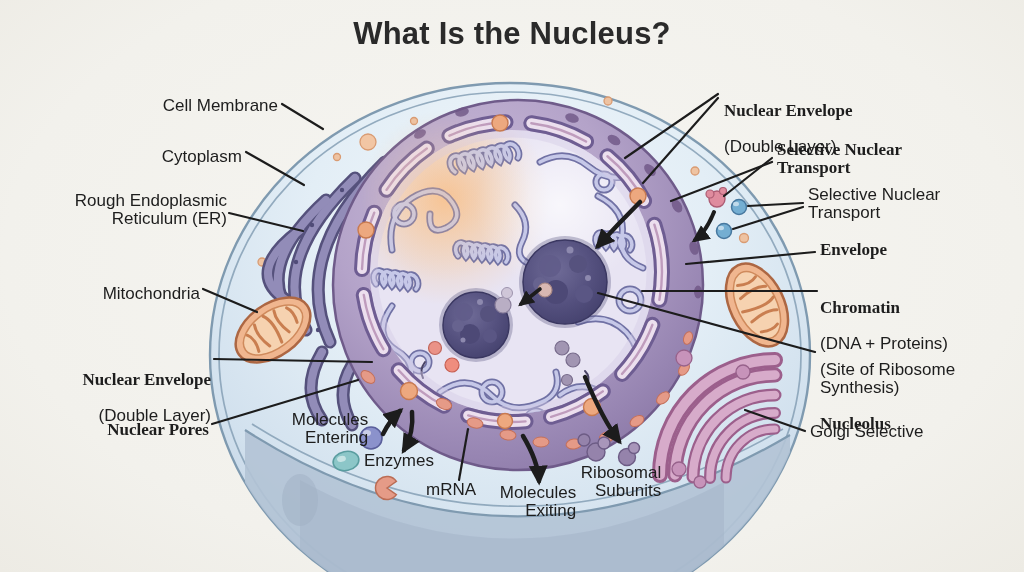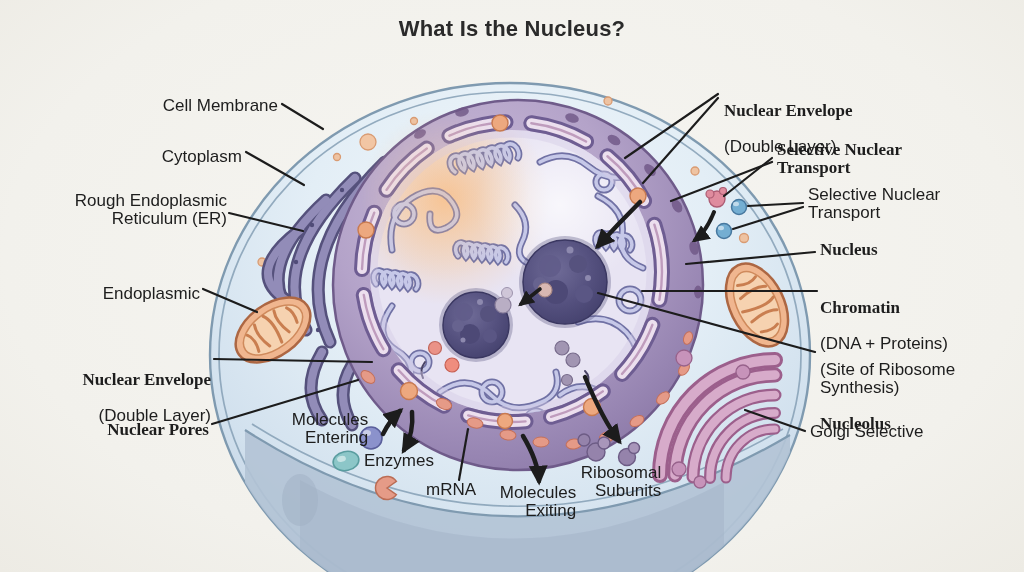--- a/index.html
+++ b/index.html
@@ -15,21 +15,21 @@
   }
   #stage{
     position:relative;
     width:1024px;height:572px;
     overflow:hidden;
     background:radial-gradient(ellipse at 50% 45%, #f6f5f1 0%, var(--background) 70%, #edebe4 100%);
   }
   #art{position:absolute;inset:0;}
   .title{
     position:absolute;left:512px;top:16px;transform:translateX(-50%);
-    font-size:22px;font-weight:700;color:#2a2a2a;letter-spacing:.2px;white-space:nowrap;
+    font-size:31px;font-weight:700;color:#2a2a2a;letter-spacing:.2px;white-space:nowrap;
   }
   .lbl{
     position:absolute;
     font-size:17px;line-height:18px;color:var(--text);
     white-space:pre-line;
   }
   .lbl .part{display:block;white-space:pre-line;}
   .ra{text-align:right;margin-top:7px;}
   .ctr{text-align:right;transform:translateX(-50%);}
   .b{font-weight:700;font-family:Liberation Serif, serif;}
@@ -367,21 +367,21 @@
       <line x1="805" y1="431" x2="745" y2="410"></line>
     </g>
   </svg>
 
   <div class="title">What Is the Nucleus?</div>
 
   <div class="lbl ra" style="right:746px;top:90px">Cell Membrane</div>
   <div class="lbl ra" style="right:782px;top:141px">Cytoplasm</div>
   <div class="lbl ra" style="right:797px;top:185px">Rough Endoplasmic
 Reticulum (ER)</div>
-  <div class="lbl ra" style="right:824px;top:278px">Endoplasmic</div>
+  <div class="lbl ra" style="right:824px;top:278px">Mitochondria</div>
   <div class="lbl ra" style="right:813px;top:346px">
     <span class="part b">Nuclear Envelope</span>
     <span class="part">(Double Layer)</span>
   </div>
   <div class="lbl ra b" style="right:815px;top:414px">Nuclear Pores</div>
 
   <div class="lbl ctr" style="left:330px;top:411px">Molecules
 Entering</div>
   <div class="lbl" style="left:364px;top:452px">Enzymes</div>
   <div class="lbl ctr" style="left:451px;top:481px">mRNA</div>
@@ -391,21 +391,21 @@
 Subunits</div>
 
   <div class="lbl" style="left:724px;top:84px">
     <span class="part b">Nuclear Envelope</span>
     <span class="part">(Double Layer)</span>
   </div>
   <div class="lbl b" style="left:777px;top:141px">Selective Nuclear
 Transport</div>
   <div class="lbl" style="left:808px;top:186px">Selective Nuclear
 Transport</div>
-  <div class="lbl b" style="left:820px;top:241px">Nucleus</div>
+  <div class="lbl b" style="left:820px;top:241px">Envelope</div>
   <div class="lbl" style="left:820px;top:281px">
     <span class="part b">Chromatin</span>
     <span class="part">(DNA + Proteins)</span>
   </div>
   <div class="lbl" style="left:820px;top:343px">
     <span class="part">(Site of Ribosome
 Synthesis)</span>
     <span class="part b">Nucleolus</span>
   </div>
   <div class="lbl" style="left:810px;top:423px">Golgi Selective</div>

